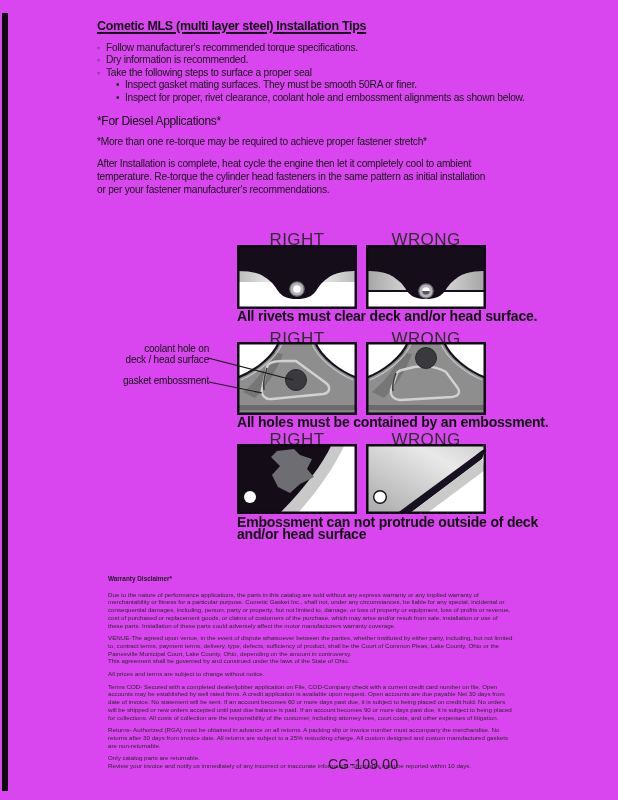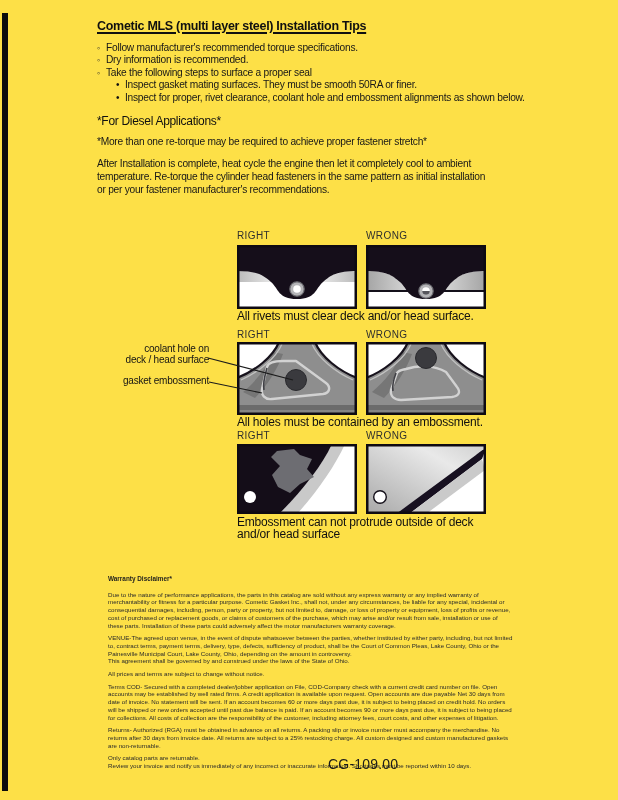--- a/index.html
+++ b/index.html
@@ -1,33 +1,33 @@
 <!DOCTYPE html>
 <html><head>
 <meta charset="utf-8">
 <style>
   *{margin:0;padding:0;box-sizing:border-box}
   html,body{background:#ffffff}
-  .page{position:relative;width:618px;height:800px;background:#fde047;overflow:hidden;
+  .page{position:relative;width:618px;height:800px;background:#d946ef;overflow:hidden;
         font-family:"Liberation Sans","DejaVu Sans",sans-serif;color:#171717}
   .edge{position:absolute;left:2px;top:13px;width:6px;height:778px;background:#0c0c0c}
   .title{position:absolute;left:97px;top:19px;font-size:12.5px;font-weight:bold;letter-spacing:-0.3px;
          color:#101010;text-decoration:underline;text-underline-offset:2px;text-decoration-thickness:1.5px}
   .bullets{position:absolute;left:97px;top:42px;list-style:none;font-size:10.2px;letter-spacing:-0.25px;
            line-height:12.4px;color:#171717}
   .bullets li{display:flex}
   .bullets li .mk{flex:0 0 9px;width:9px;font-size:9px;line-height:12.4px;color:#2c2c2c}
   .bullets li.lvl1{margin-left:19px}
   .bullets li.lvl1 .mk{font-size:10px;color:#111}
   .diesel{position:absolute;left:97px;top:114px;width:452px;letter-spacing:-0.25px}
   .diesel h2{font-size:12px;font-weight:normal;letter-spacing:-0.3px;margin-bottom:7px;color:#101010}
   .diesel p{font-size:10.2px;line-height:13px;white-space:pre-line;margin-bottom:9px}
-  .dg-label{position:absolute;width:120px;text-align:left;font-size:10px;letter-spacing:0.4px;color:#2e2e2e}
+  .dg-label{position:absolute;width:120px;text-align:center;font-size:17px;letter-spacing:0.4px;color:#2e2e2e}
   .panel{position:absolute;width:120px;line-height:0}
-  .dg-caption{position:absolute;font-size:12px;font-weight:normal;letter-spacing:-0.2px;line-height:11.8px;
+  .dg-caption{position:absolute;font-size:14px;font-weight:bold;letter-spacing:-0.2px;line-height:11.8px;
               white-space:pre-line;color:#101010}
   .ann{position:absolute;left:99px;width:110px;text-align:right;font-size:10px;letter-spacing:-0.2px;
        line-height:10.5px;white-space:pre-line;color:#141414}
   .pointer-svg{position:absolute;left:105px;top:340px;width:200px;height:62px}
   .disclaimer{position:absolute;left:108px;top:575px;width:406px;font-size:6.2px;line-height:7.7px;color:#2a2a2a}
   .disclaimer h3{font-size:6.4px;font-weight:bold;margin-bottom:8px;color:#1d1d1d}
   .disclaimer p{margin-bottom:5px;white-space:pre-line}
   .pageno{position:absolute;left:328px;top:756px;font-size:14px;letter-spacing:0.2px;color:#1a1a1a}
 </style>
 </head>

